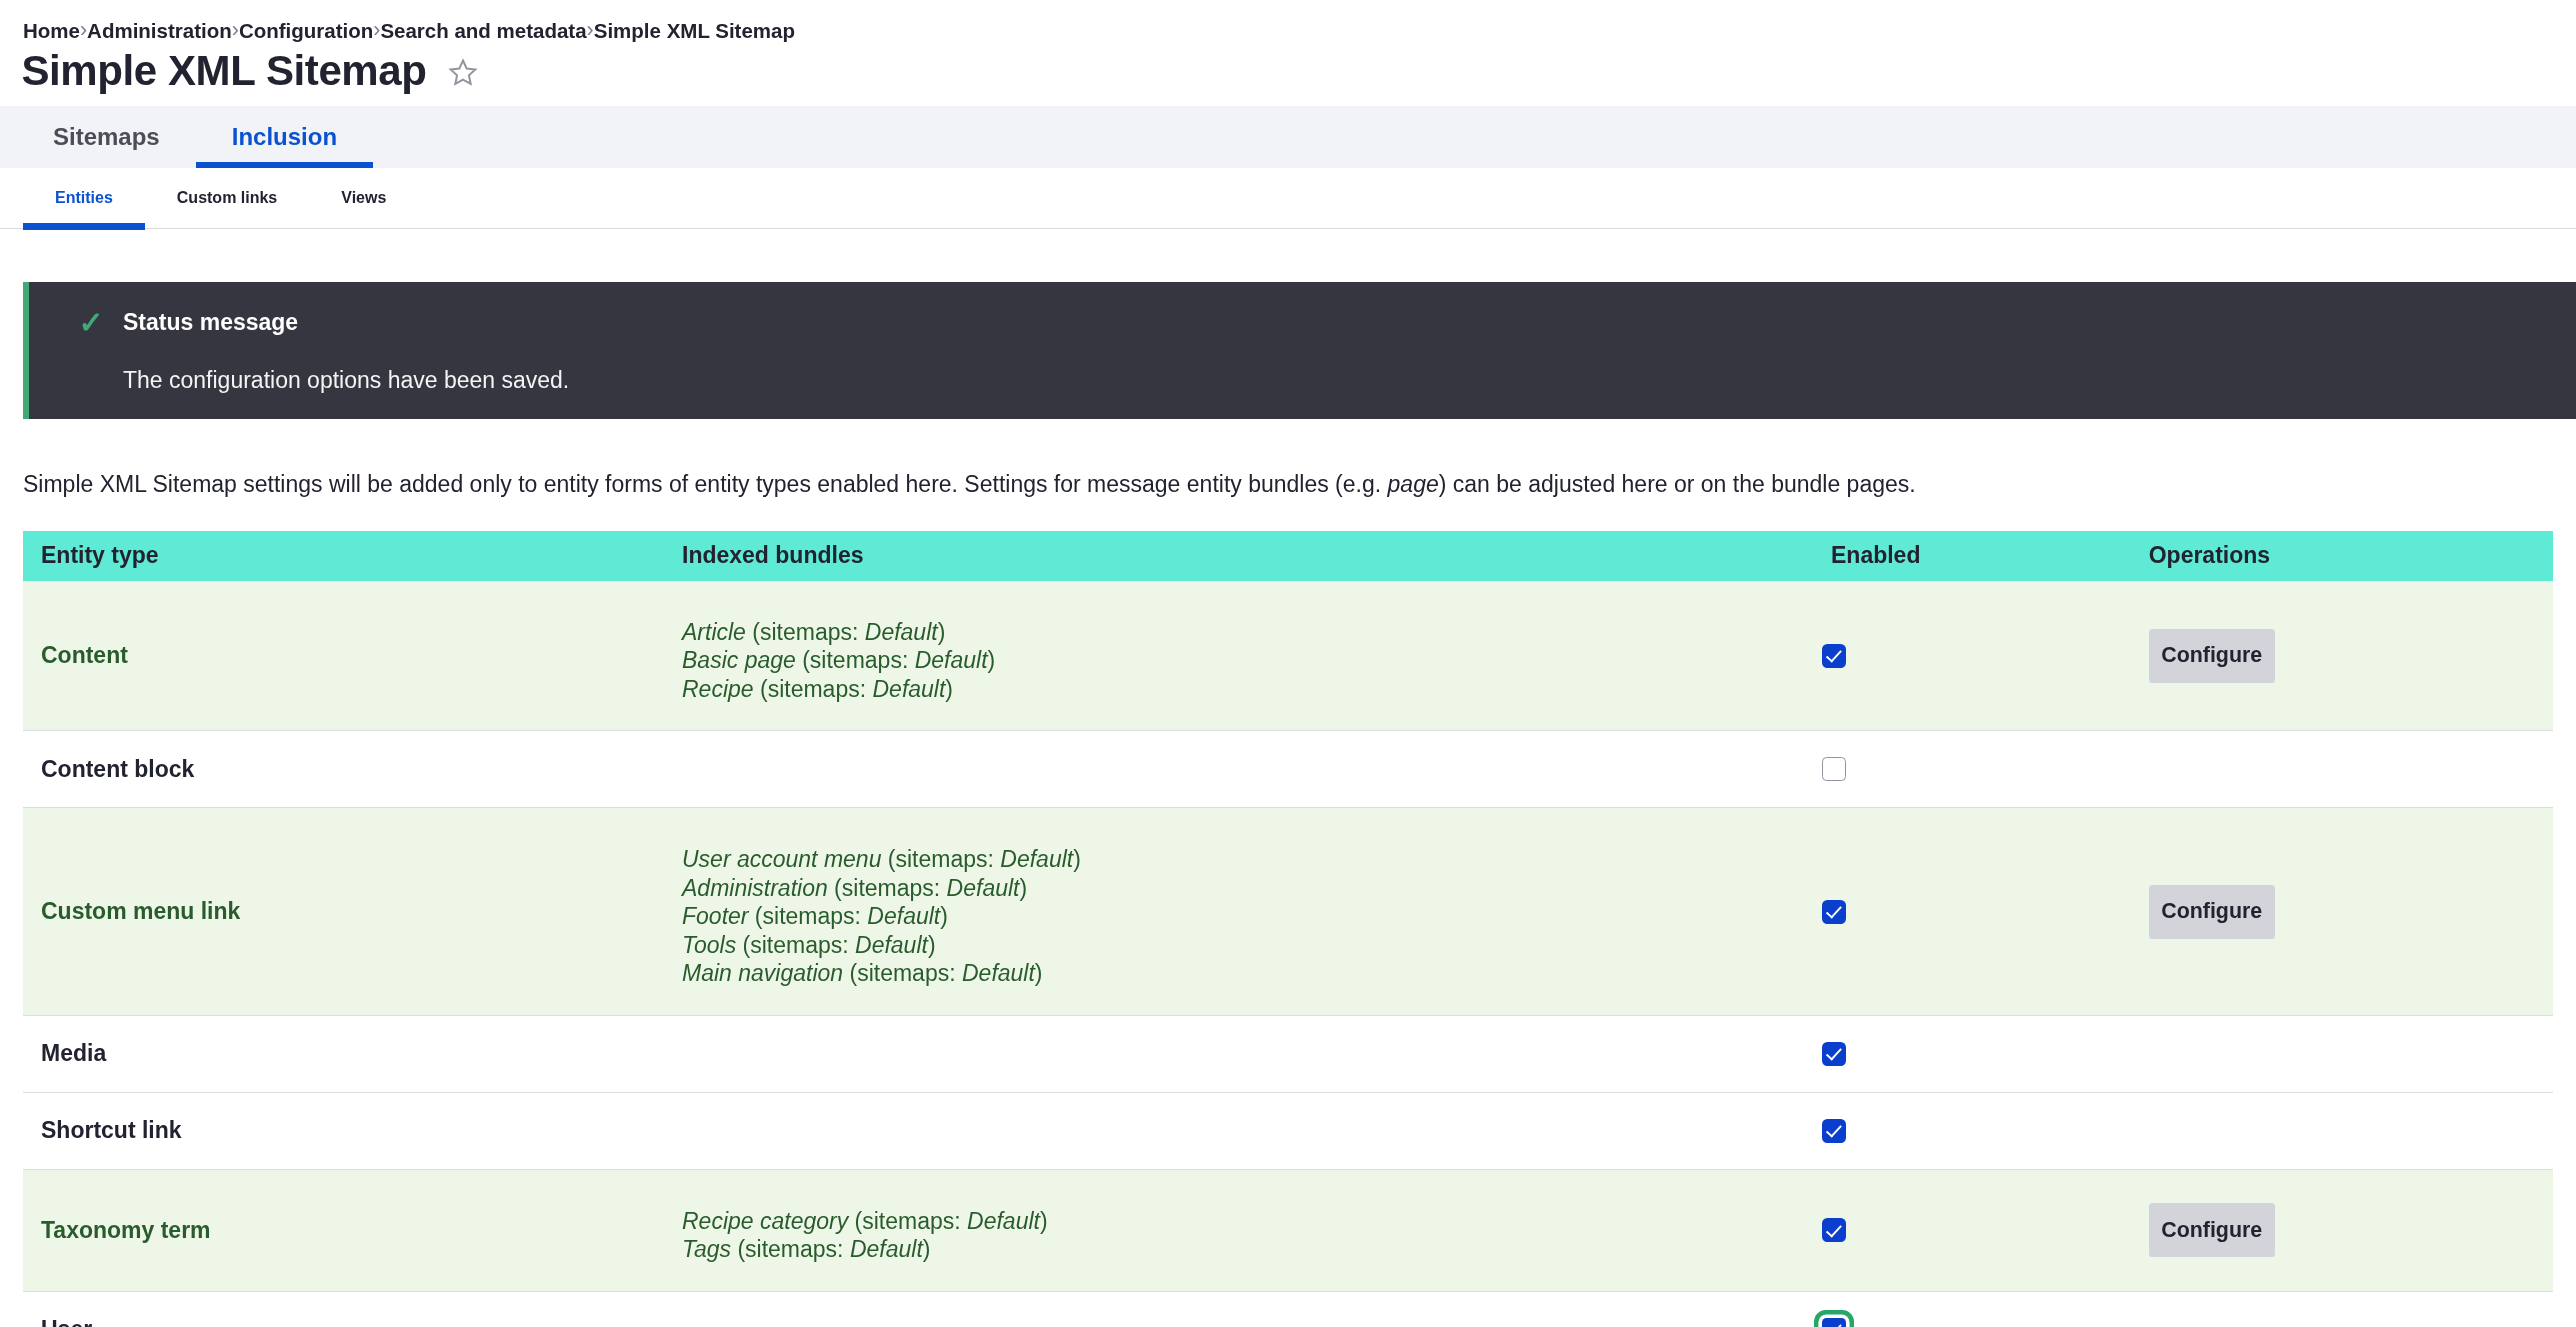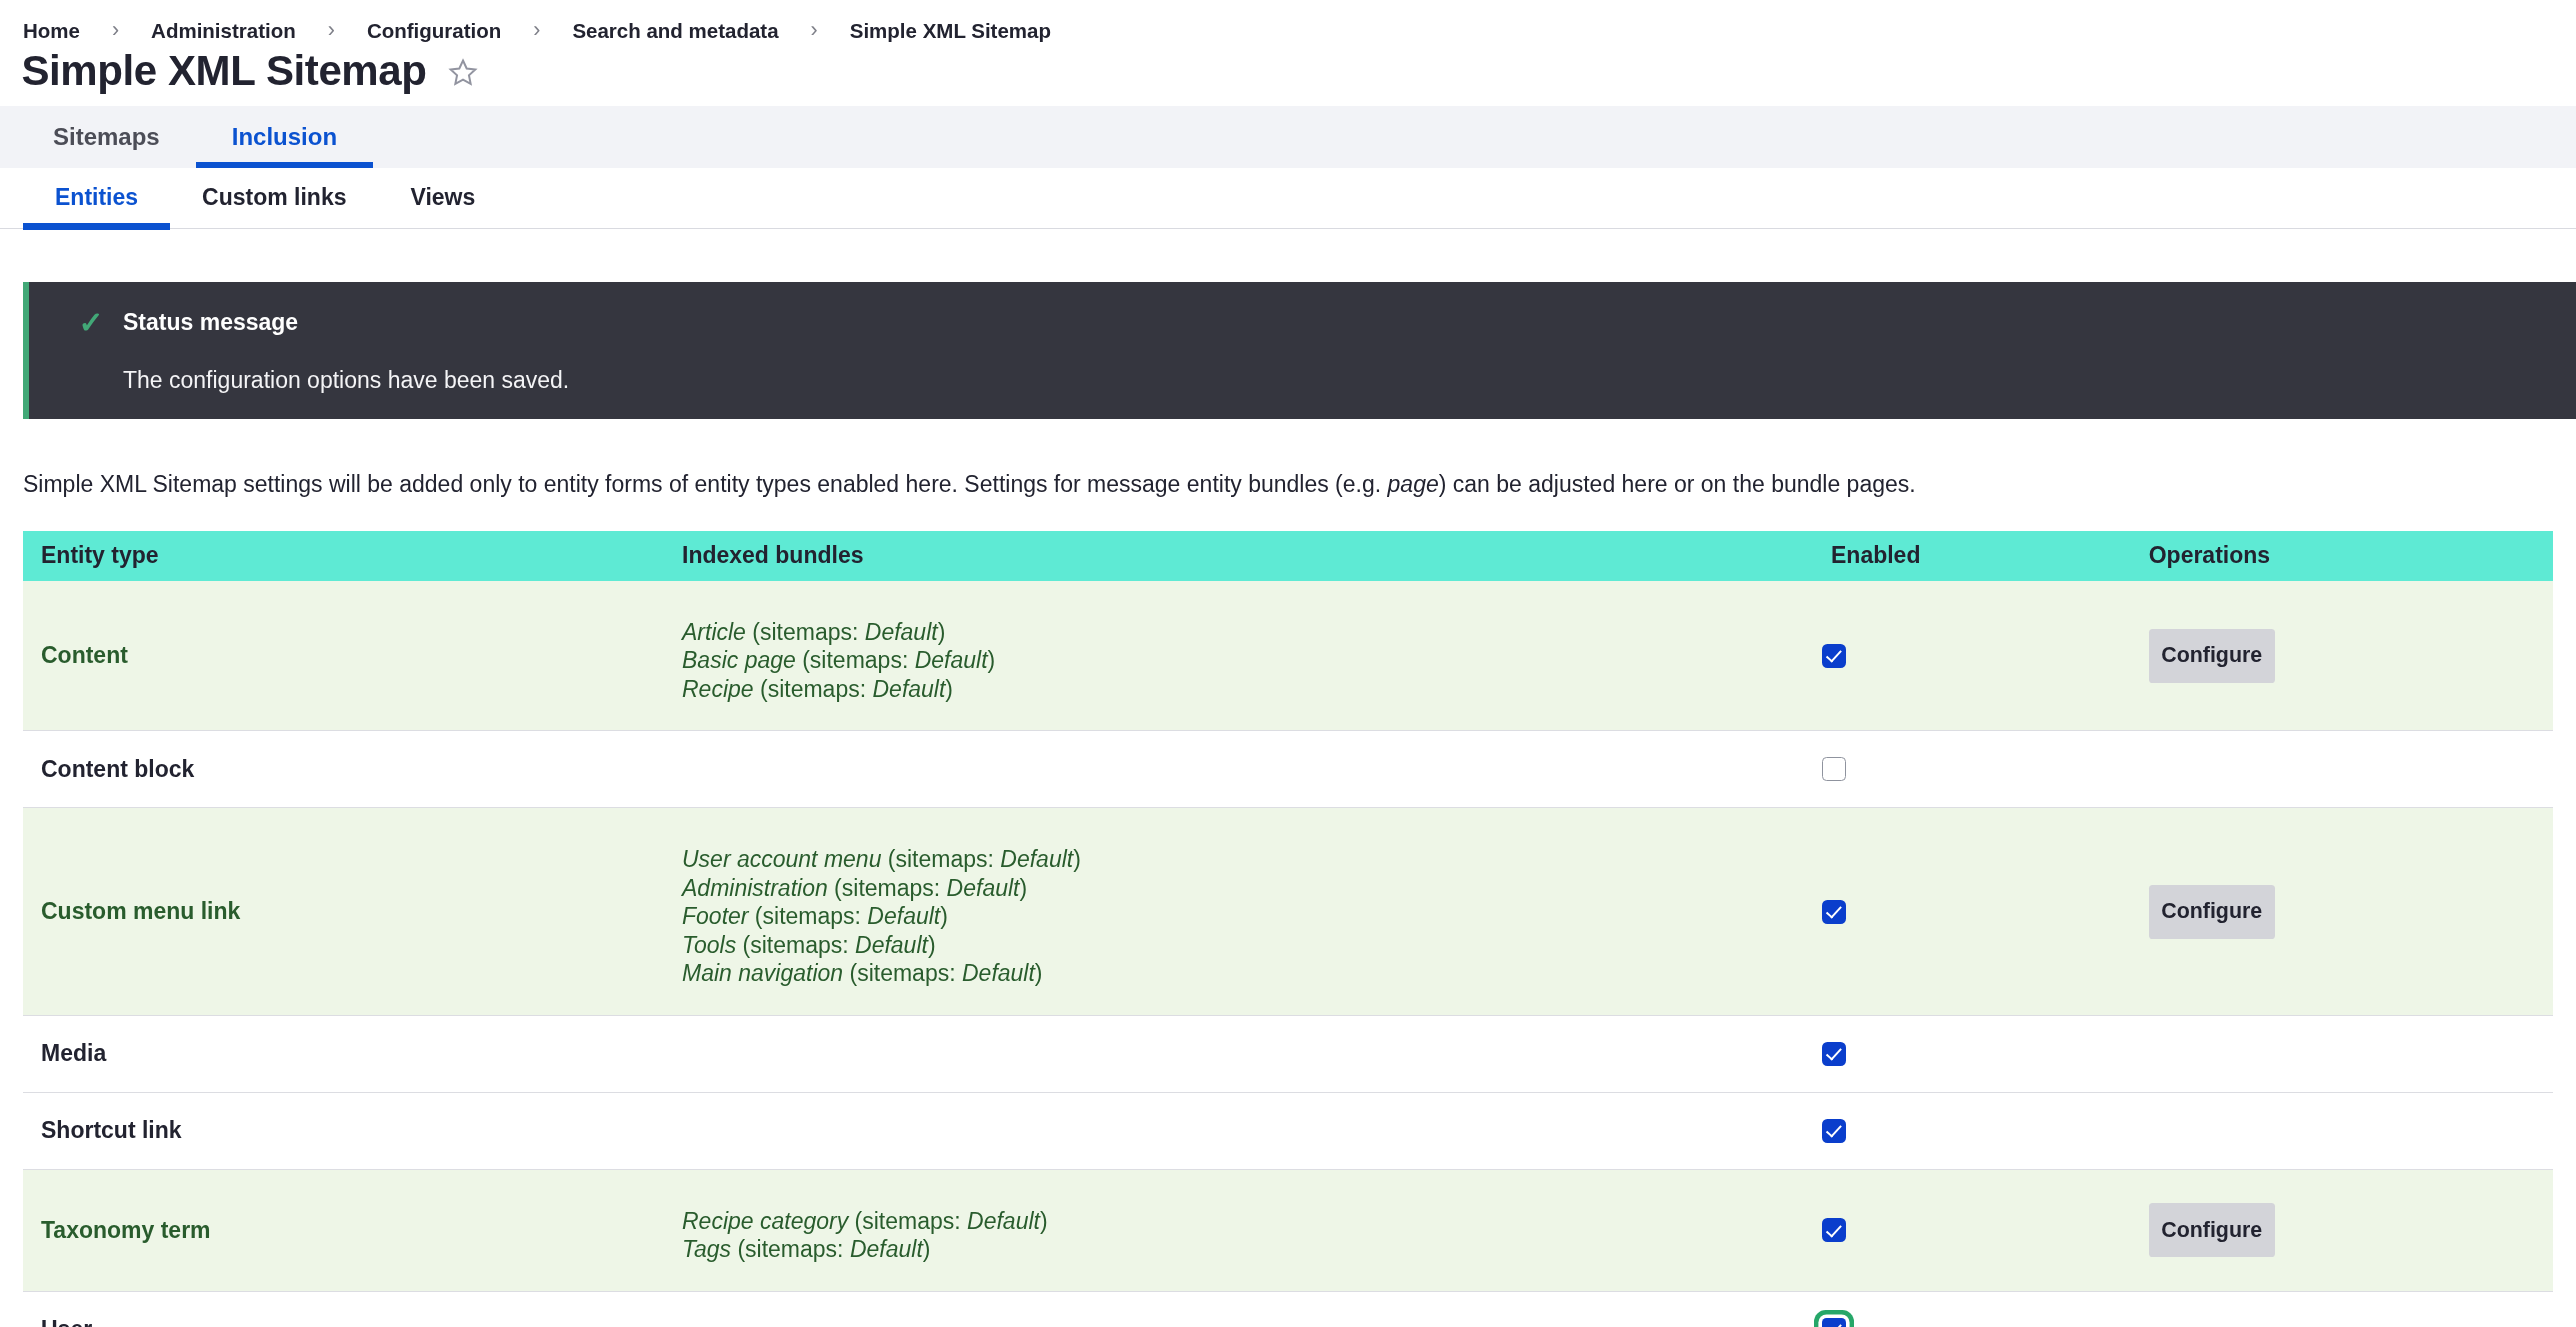--- a/index.html
+++ b/index.html
@@ -16,21 +16,21 @@
   html,body{margin:0;padding:0;}
   body{
     width:2576px;height:1328px;overflow:hidden;
     background:#ffffff;color:var(--c-text);
     font-family:"Liberation Sans",sans-serif;
   }
 
   
   .breadcrumb{
     padding:18px 0 0 23px;
-    display:flex;align-items:center;gap:32px;
+    display:flex;align-items:center;gap:0;
     font-size:20.5px;font-weight:700;line-height:25px;
   }
   .breadcrumb a{color:var(--c-text);text-decoration:none;}
   .breadcrumb .sep{color:#7f8089;font-weight:400;font-size:21.4px;}
 
   
   .title-row{display:flex;align-items:center;gap:19.6px;margin:1.8px 0 0 21.4px;height:52px;}
   h1{margin:0;font-size:42px;font-weight:700;letter-spacing:-0.4px;color:var(--c-text);}
   .star-btn{background:none;border:none;padding:0;cursor:pointer;display:flex;align-items:center;margin-top:5.3px;}
 
@@ -49,21 +49,21 @@
     content:"";position:absolute;left:0;right:0;bottom:0;height:6.2px;background:var(--c-blue);
   }
 
   
   .secondary-tabs{
     display:flex;align-items:stretch;height:61px;padding-left:23px;
     border-bottom:1.8px solid #d9dae0;background:#fff;
   }
   .stab{
     position:relative;display:flex;align-items:center;
-    padding:0 32px;font-size:23px;font-weight:700;color:var(--c-text);
+    padding:0 32px;font-size:16px;font-weight:700;color:var(--c-text);
     text-decoration:none;
   }
   .stab.active{color:var(--c-blue);}
   .stab.active::after{
     content:"";position:absolute;left:0;right:0;bottom:-1.8px;height:6.2px;background:var(--c-blue);
   }
 
   
   .status{
     margin:53px 0 0 23px;

